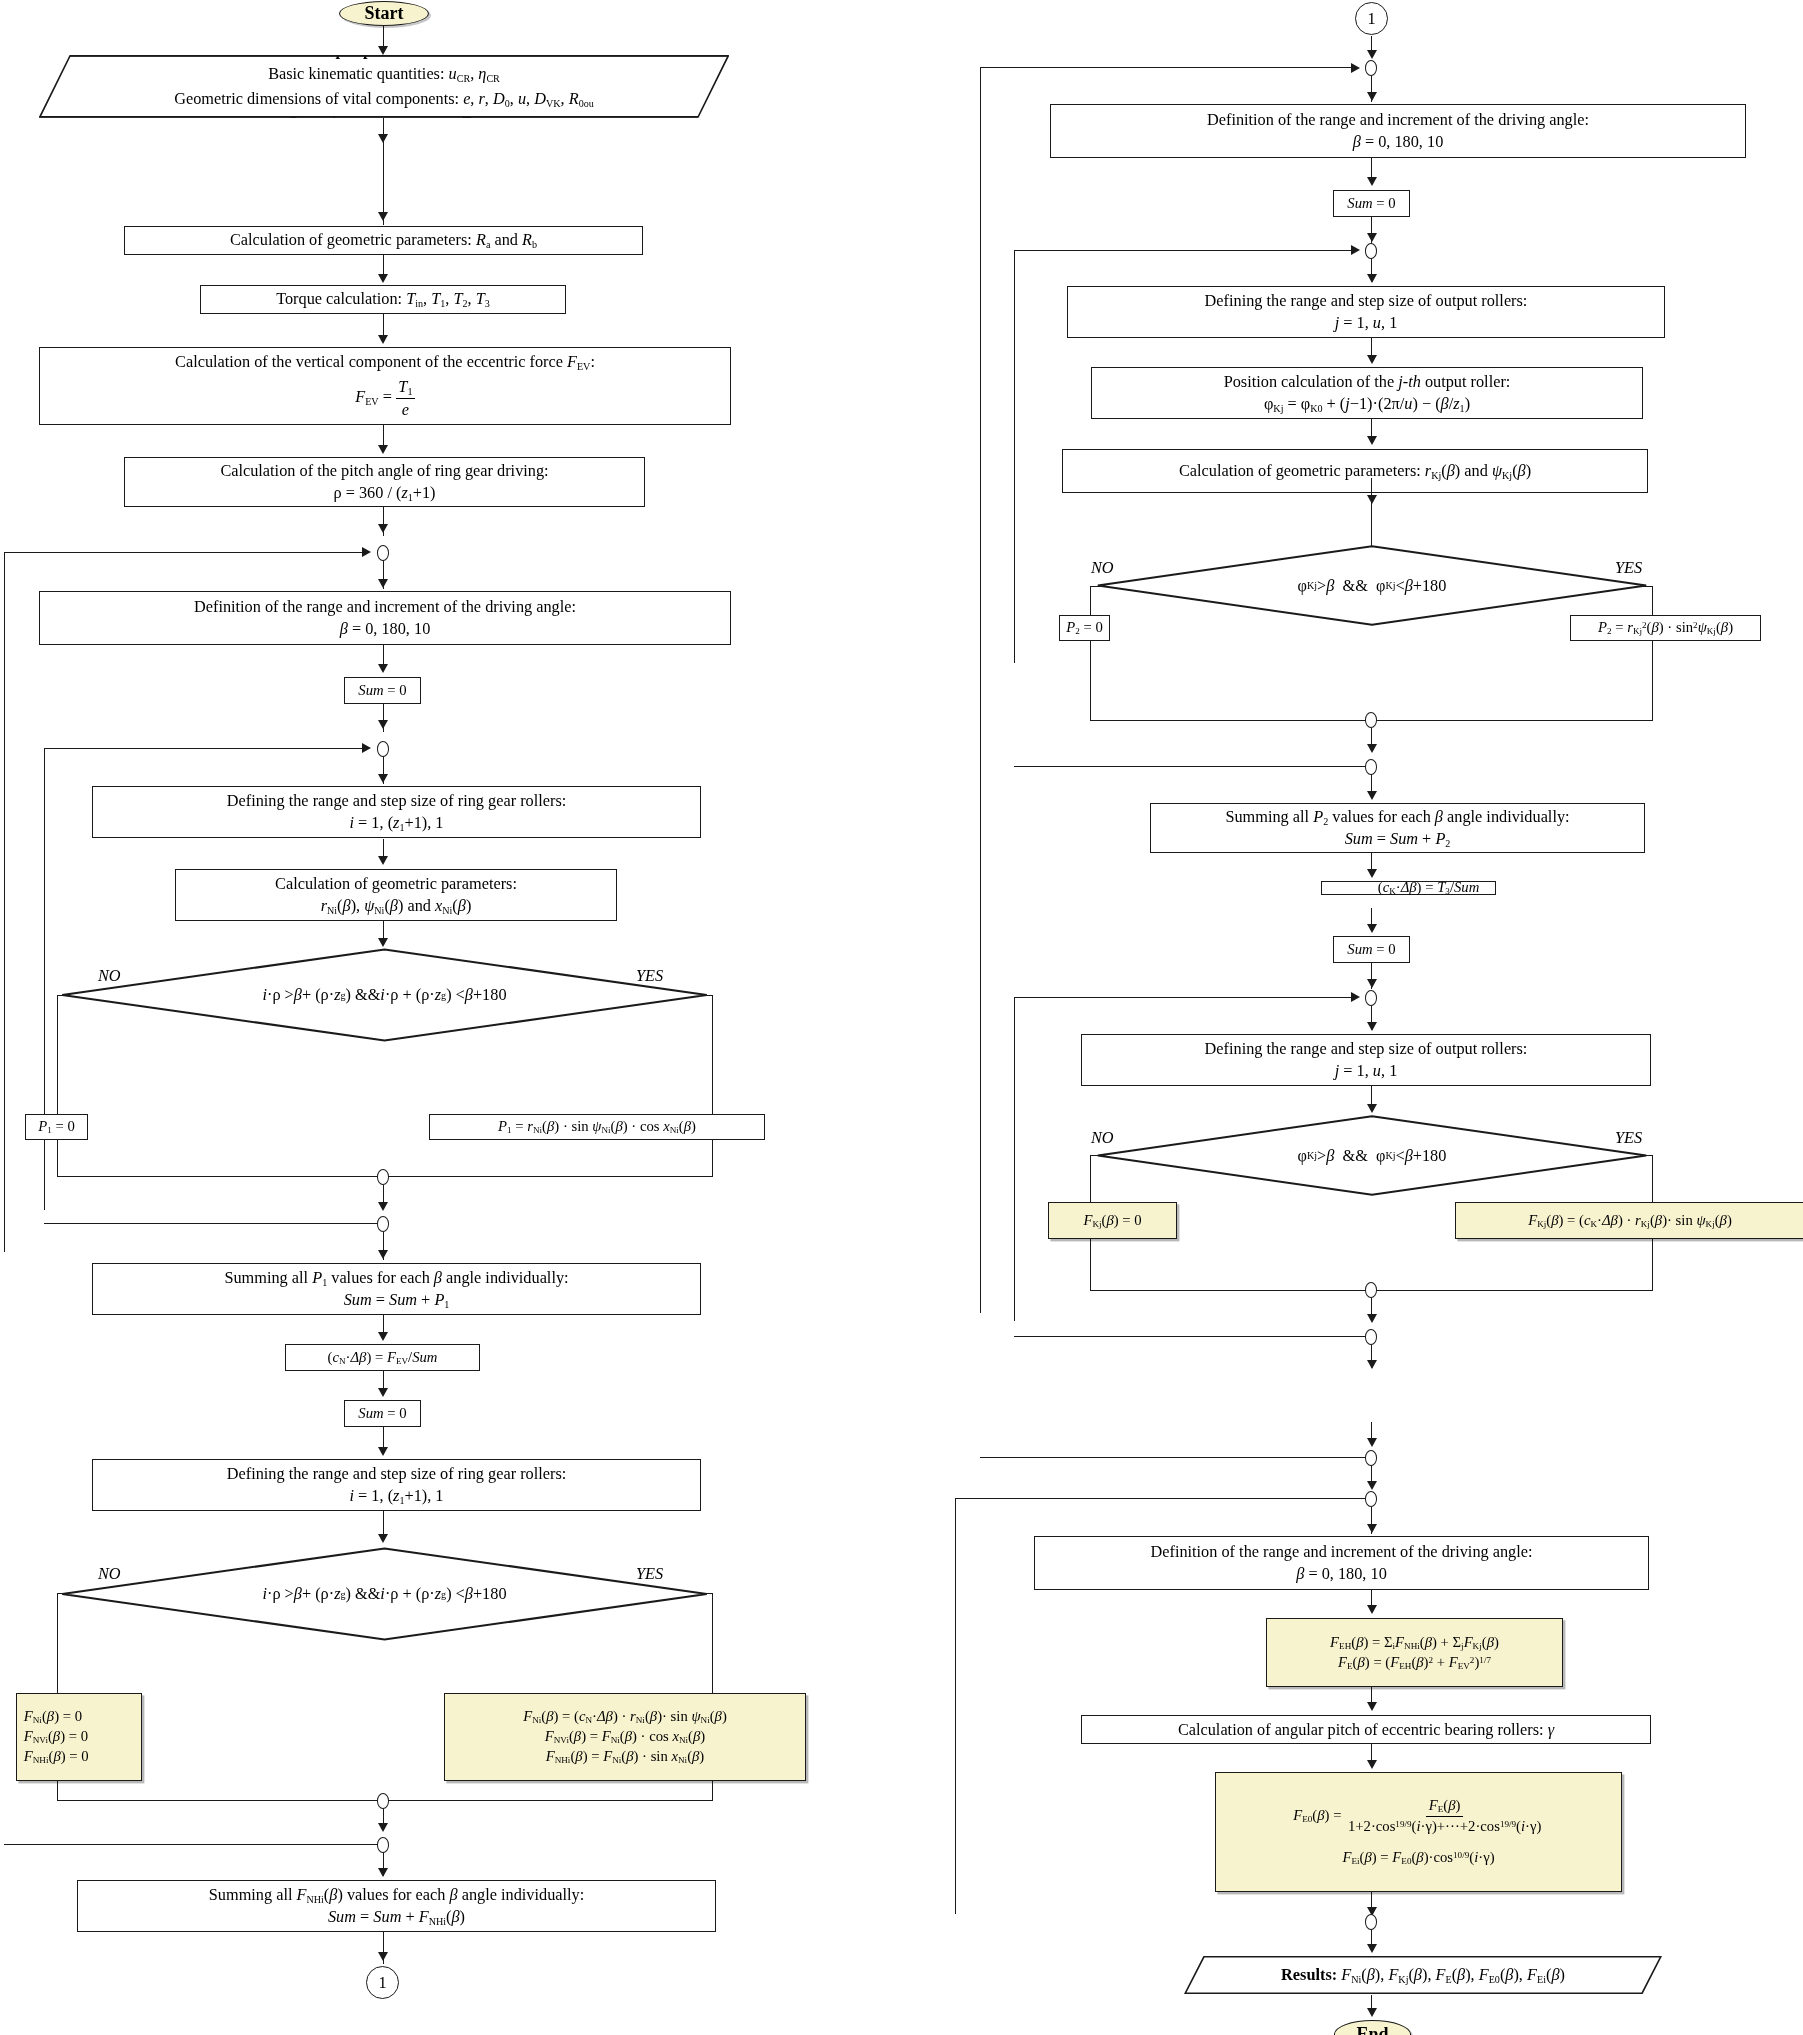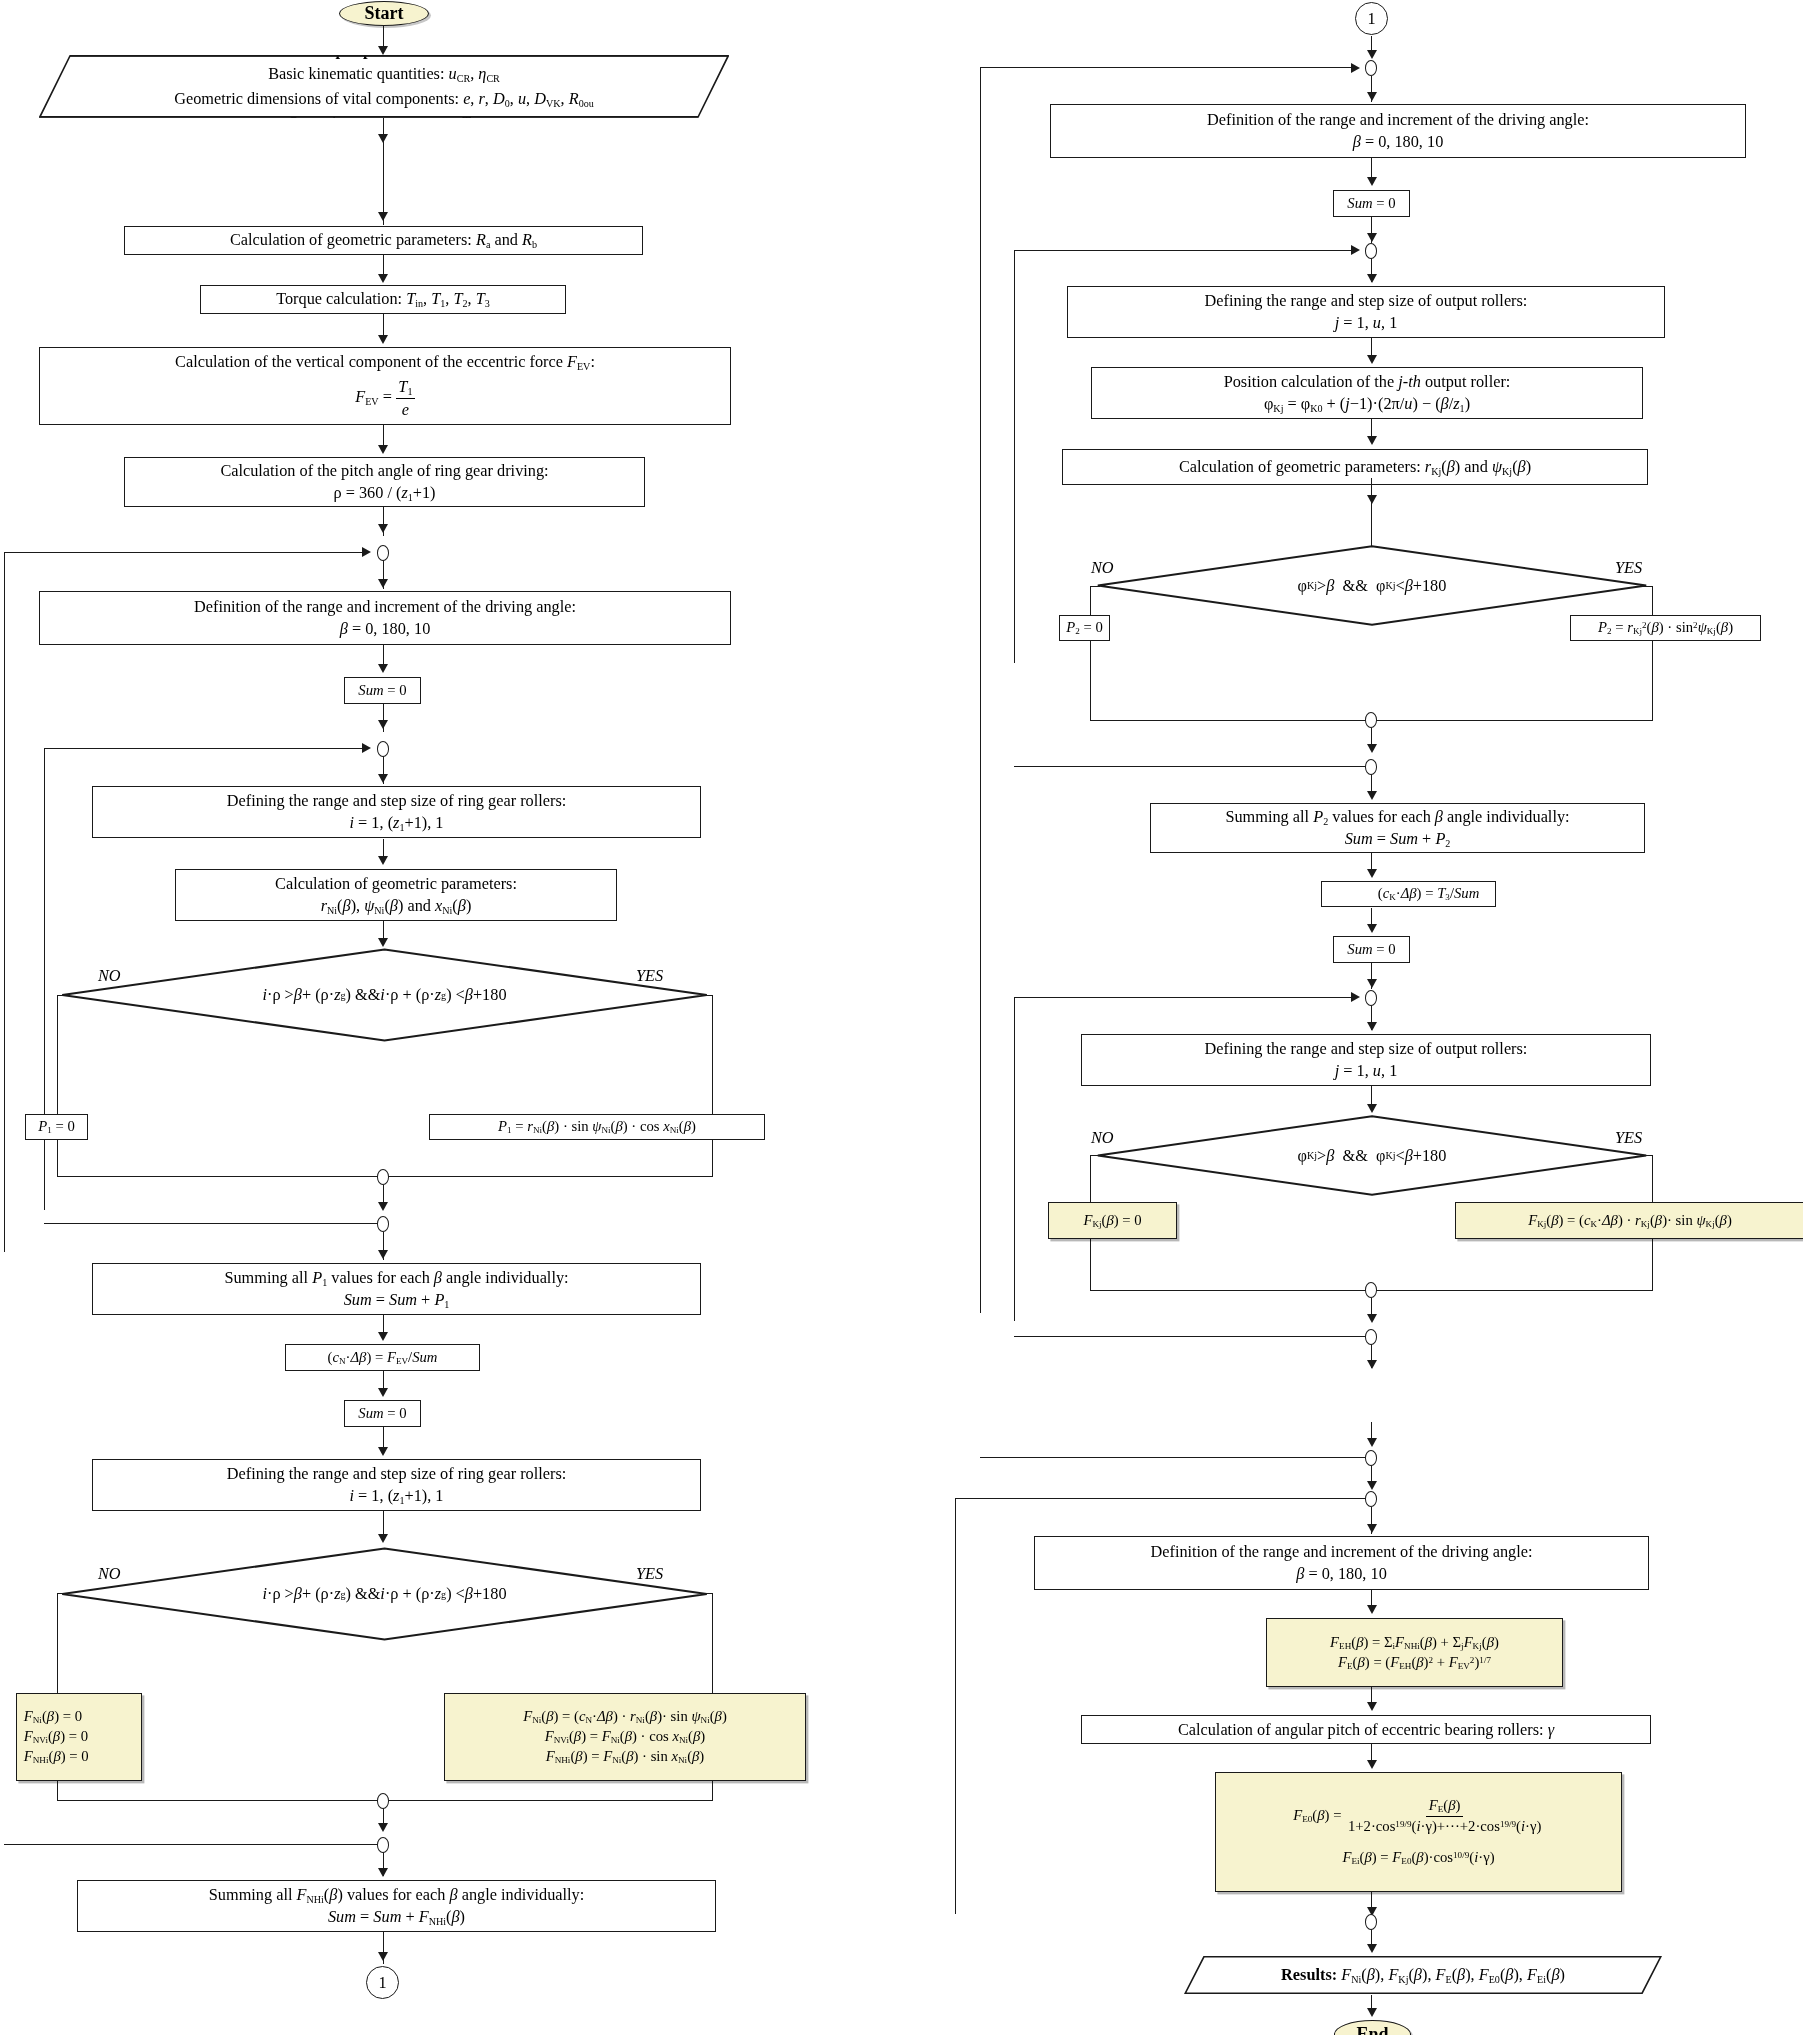--- a/index.html
+++ b/index.html
@@ -326,21 +326,21 @@
   <div class="ln-v" style="left:1371px;top:338px;height:21px;"></div>
   <div class="arrow" style="left:1367px;top:355px;"></div>
 
   <div class="node proc" style="left:1091px;top:367px;width:552px;height:52px;">
     <span class="ln">Position calculation of the <i class="v">j-th</i> output roller:</span>
     <span class="ln">φ<sub>Kj</sub> = φ<sub>K0</sub> + (<i class="v">j</i>−1)·(2π/<i class="v">u</i>) − (<i class="v">β</i>/<i class="v">z</i><sub>1</sub>)</span>
   </div>
   <div class="ln-v" style="left:1371px;top:419px;height:21px;"></div>
   <div class="arrow" style="left:1367px;top:436px;"></div>
 
-  <div class="node proc" style="left:1062px;top:449px;width:586px;height:36px;">
+  <div class="node proc" style="left:1062px;top:449px;width:586px;height:44px;">
     <span class="ln">Calculation of geometric parameters: <i class="v">r</i><sub>Kj</sub>(<i class="v">β</i>) and <i class="v">ψ</i><sub>Kj</sub>(<i class="v">β</i>)</span>
   </div>
   <div class="ln-v" style="left:1371px;top:478px;height:23px;"></div>
   <div class="arrow" style="left:1367px;top:495px;"></div>
 
   <div class="diamond" style="left:1095px;top:545px;width:554px;height:81px;">
     <svg width="554" height="81" viewBox="0 0 1360 200">
         <polygon points="680,3 1357,100 680,197 3,100" fill="#fff" stroke="#1a1a1a" stroke-width="5"></polygon>
       </svg>
     <div class="dtext">
@@ -374,21 +374,21 @@
   <div class="ln-v" style="left:1371px;top:774px;height:23.6px;"></div>
   <div class="arrow" style="left:1367px;top:791px;"></div>
 
   <div class="node proc" style="left:1150px;top:803px;width:495px;height:50px;">
     <span class="ln">Summing all <i class="v">P</i><sub>2</sub> values for each <i class="v">β</i> angle individually:</span>
     <span class="ln"><i class="v">Sum</i> = <i class="v">Sum</i> + <i class="v">P</i><sub>2</sub></span>
   </div>
   <div class="ln-v" style="left:1371px;top:852px;height:22px;"></div>
   <div class="arrow" style="left:1367px;top:869px;"></div>
 
-  <div class="node small" style="left:1321px;top:881px;width:175px;height:26px;padding-left:40px;">
+  <div class="node small" style="left:1321px;top:881px;width:175px;height:14px;padding-left:40px;">
     <span class="ln">(<i class="v">c</i><sub>K</sub>·<i class="v">Δβ</i>) = <i class="v">T</i><sub>3</sub>/<i class="v">Sum</i></span>
   </div>
   <div class="ln-v" style="left:1371px;top:908px;height:23px;"></div>
   <div class="arrow" style="left:1367px;top:924px;"></div>
 
   <div class="node small" style="left:1333px;top:936px;width:77px;height:27px;">
     <span class="ln"><i class="v">Sum</i> = 0</span>
   </div>
   <div class="ln-v" style="left:1371px;top:963px;height:26px;"></div>
   <div class="arrow" style="left:1367px;top:979px;"></div>

